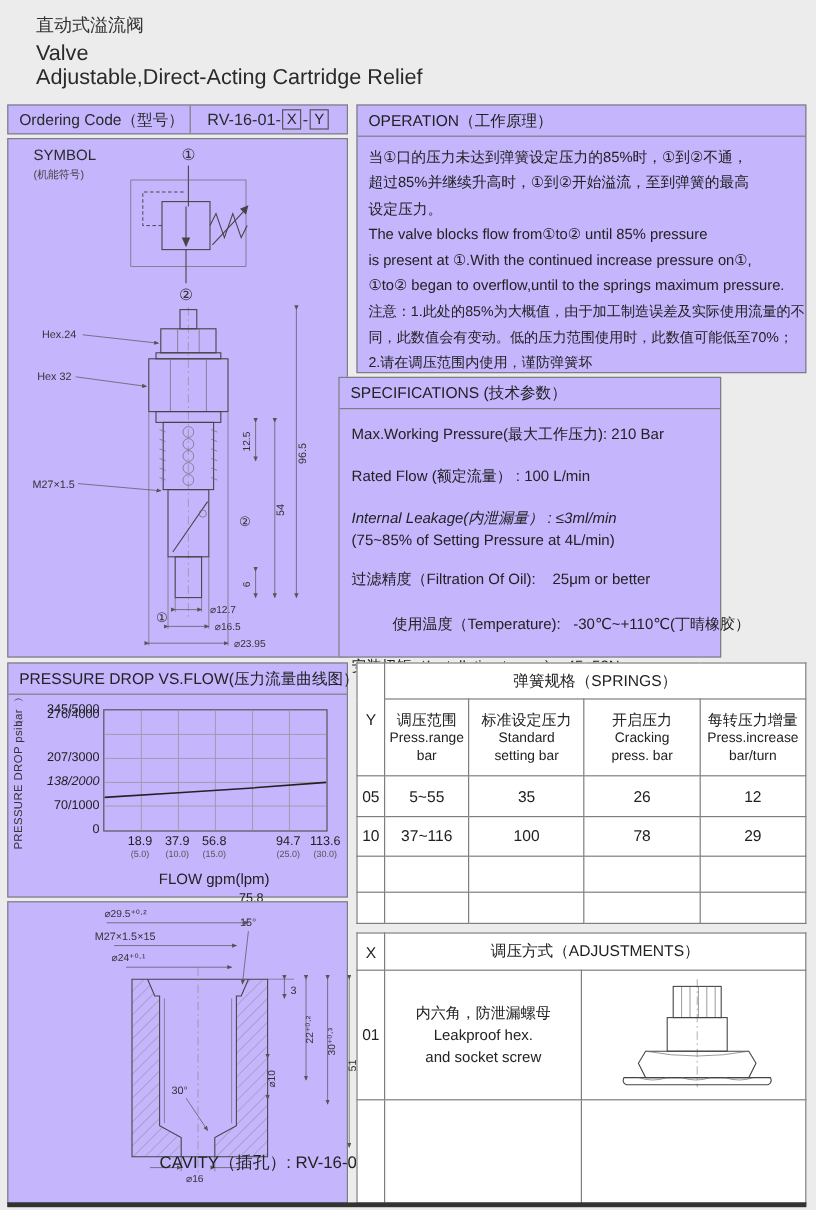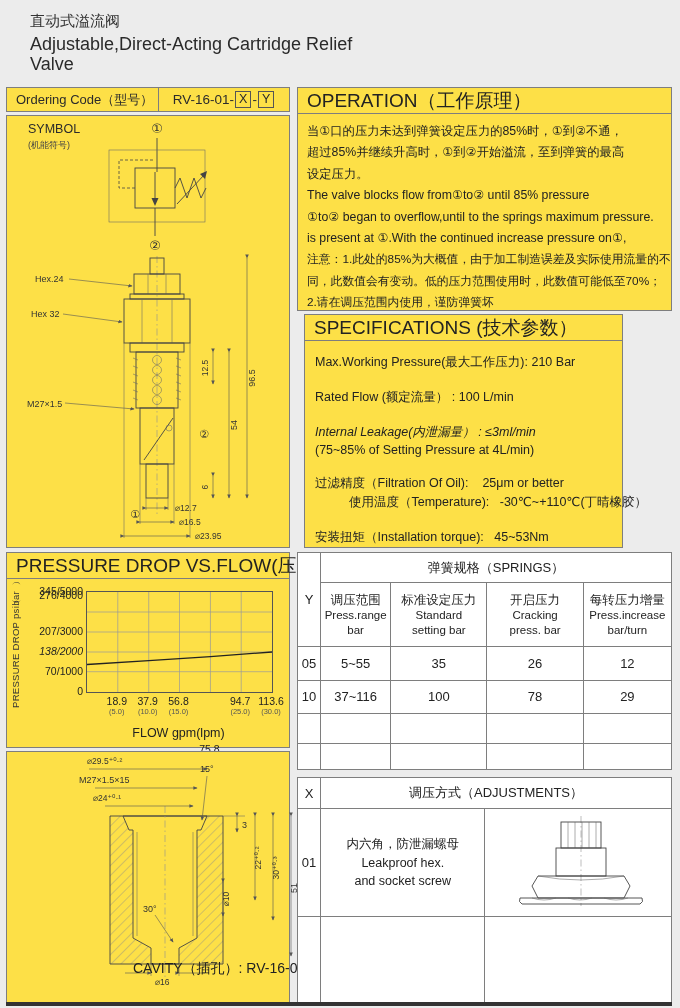--- a/index.html
+++ b/index.html
@@ -2,51 +2,51 @@
 <html><head>
 <meta charset="utf-8">
 <style>
   html,body{margin:0;padding:0;}
   body{
     width:680px;height:1008px;position:relative;
     background:#ececec;color:#2b2b2b;
     font-family:"Liberation Sans","DejaVu Sans",sans-serif;
     overflow:hidden;
   }
-  .box{position:absolute;background:#fde047;border:1px solid #7e7e7e;box-sizing:border-box;}
+  .box{position:absolute;background:#c4b5fd;border:1px solid #7e7e7e;box-sizing:border-box;}
   .section-header{
     height:25px;line-height:25px;border-bottom:1px solid #7e7e7e;
-    padding-left:9px;font-size:19px;color:#222;white-space:nowrap;
+    padding-left:9px;font-size:13px;color:#222;white-space:nowrap;
   }
   
   #title-block{position:absolute;left:6px;top:10px;width:660px;}
   #title-zh{font-size:15px;margin:2px 0 3px 24px;color:#333;}
   #title-en{font-size:18px;line-height:20px;margin-left:24px;color:#2a2a2a;}
   
   #ordering-box{left:6px;top:87px;width:284px;height:25px;display:flex;}
   #ordering-label{width:152px;border-right:1px solid #7e7e7e;box-sizing:border-box;
     font-size:13px;line-height:23px;padding-left:9px;white-space:nowrap;}
   #ordering-value{flex:1;display:flex;align-items:center;justify-content:center;
     font-size:13.5px;white-space:nowrap;}
   .code-box{display:inline-block;border:1px solid #555;padding:0 3px;margin:0 1px;
     font-size:12.5px;line-height:15px;}
   
   #operation-box{left:297px;top:87px;width:375px;height:224px;}
   #operation-body{padding:7px 15px 0 9px;}
   .op-line{font-size:12.3px;line-height:21.4px;white-space:nowrap;color:#222;}
   .op-line.note{font-size:11.8px;}
   
-  #spec-box{left:304px;top:314px;width:319px;height:234px;}
+  #spec-box{left:282px;top:314px;width:319px;height:234px;}
   .spec-line{font-size:12.5px;padding-left:10px;white-space:pre;color:#222;}
   #spec-body > div:nth-child(1){margin-top:13px;}
   #spec-body > div:nth-child(2){margin-top:18px;}
   #spec-body > div:nth-child(3){margin-top:18px;font-style:italic;}
   #spec-body > div:nth-child(4){margin-top:2px;}
   #spec-body > div:nth-child(5){margin-top:18px;}
-  #spec-body > div:nth-child(6){margin-top:2px;padding-left:44px;}
+  #spec-body > div:nth-child(6){margin-top:20px;padding-left:44px;}
   #spec-body > div:nth-child(7){margin-top:18px;}
   
   #symbol-box{left:6px;top:115px;width:284px;height:433px;}
   #symbol-label{position:absolute;left:21px;top:6px;font-size:12.5px;}
   #symbol-sublabel{position:absolute;left:21px;top:23px;font-size:9px;color:#444;}
   
   #pressure-box{left:6px;top:552px;width:284px;height:196px;}
   #chart-area{position:relative;height:169px;}
   #chart-ylabel{position:absolute;left:3px;top:6px;width:14px;height:128px;
     writing-mode:vertical-rl;transform:rotate(180deg);font-size:9.5px;color:#333;
@@ -87,22 +87,22 @@
   svg text{fill:#333;stroke:none;font-family:"Liberation Sans","DejaVu Sans",sans-serif;}
   .t9{font-size:9px;} .t8{font-size:8.5px;} .t11{font-size:11px;} .t13{font-size:13px;}
   #bottom-rule{position:absolute;left:6px;top:1002px;width:666px;height:4px;background:#333;}
 </style>
 </head>
 <body>
 
 <div id="title-block">
   <div id="title-zh">直动式溢流阀</div>
   <div id="title-en">
+    <div>Valve</div>
     <div>Adjustable,Direct-Acting Cartridge Relief</div>
-    <div>Valve</div>
   </div>
 </div>
 
 <div class="box" id="ordering-box">
   <div id="ordering-label">Ordering Code（型号）</div>
   <div id="ordering-value">
     <span>RV-16-01-</span>
     <span class="code-box">X</span>
     <span>-</span>
     <span class="code-box">Y</span>
@@ -202,22 +202,22 @@
   </svg>
 </div>
 
 <div class="box" id="operation-box">
   <div class="section-header">OPERATION（工作原理）</div>
   <div id="operation-body">
     <div class="op-line">当①口的压力未达到弹簧设定压力的85%时，①到②不通，</div>
     <div class="op-line">超过85%并继续升高时，①到②开始溢流，至到弹簧的最高</div>
     <div class="op-line">设定压力。</div>
     <div class="op-line">The valve blocks flow from①to② until 85% pressure</div>
+    <div class="op-line">is present at ①.With the continued increase pressure on①,</div>
     <div class="op-line">①to② began to overflow,until to the springs maximum pressure.</div>
-    <div class="op-line">is present at ①.With the continued increase pressure on①,</div>
     <div class="op-line note">注意：1.此处的85%为大概值，由于加工制造误差及实际使用流量的不</div>
     <div class="op-line note">同，此数值会有变动。低的压力范围使用时，此数值可能低至70%；</div>
     <div class="op-line note">2.请在调压范围内使用，谨防弹簧坏</div>
   </div>
 </div>
 
 <div class="box" id="spec-box">
   <div class="section-header">SPECIFICATIONS (技术参数）</div>
   <div id="spec-body">
     <div class="spec-line">Max.Working Pressure(最大工作压力): 210 Bar</div>

